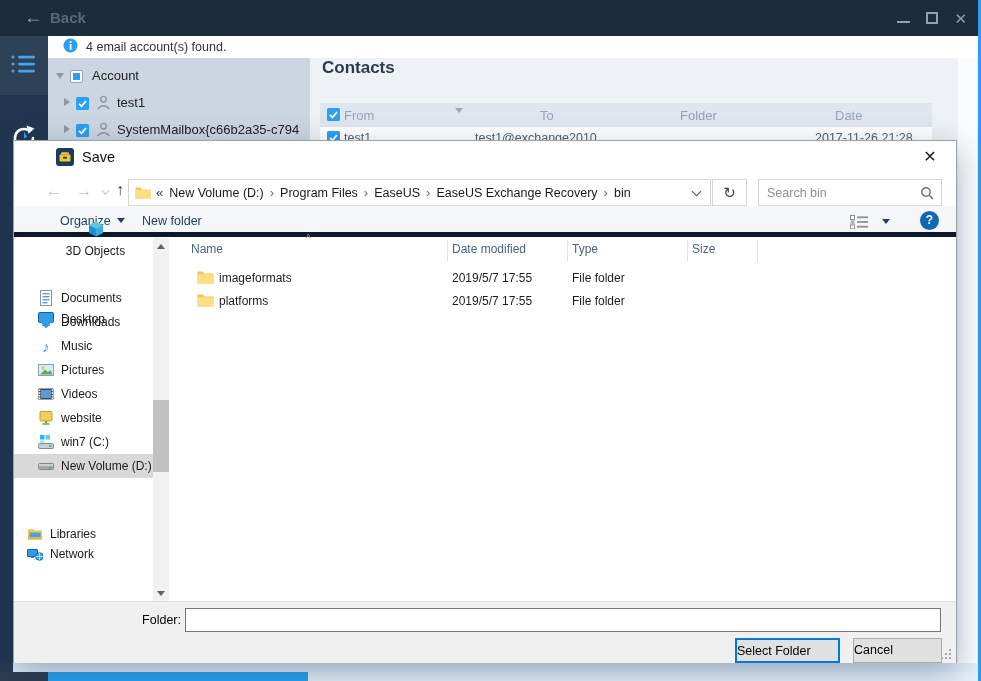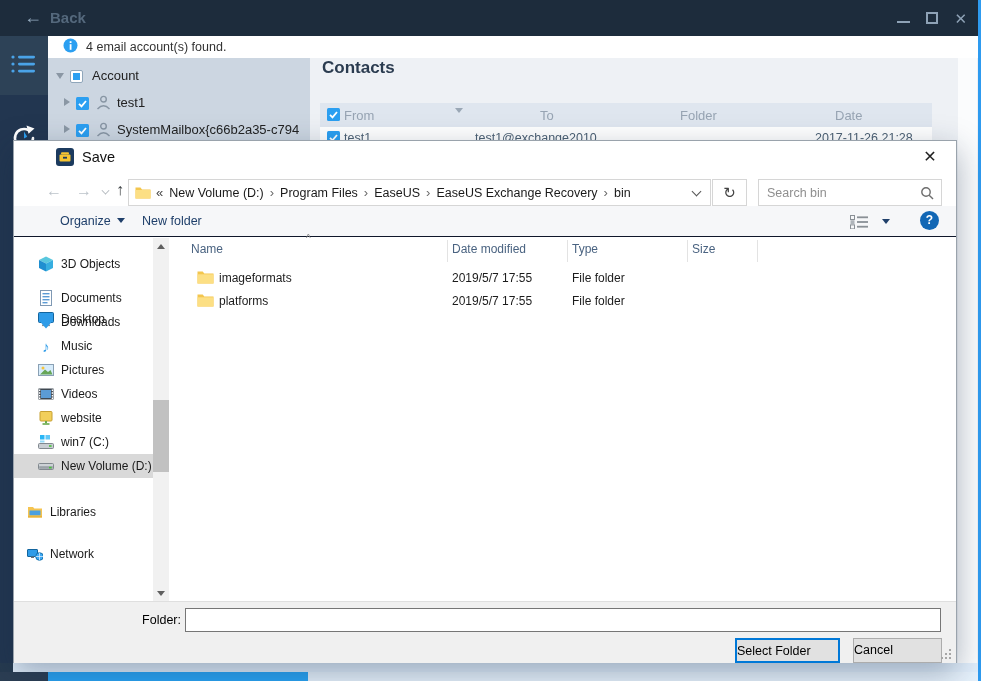--- a/index.html
+++ b/index.html
@@ -57,21 +57,21 @@
   .crumb-sep { font-size:13px; color:#6a6a6a; padding:0 6px; }
   .crumb-ovf { font-size:13px; color:#444; padding:0 6px 0 5px; }
   .chev { display:inline-block; width:7px; height:7px; border-right:1.5px solid #555; border-bottom:1.5px solid #555; transform:rotate(45deg); }
   .addr-chev { position:absolute; right:10px; top:8px; }
   .refresh { position:absolute; left:698px; top:38px; width:35px; height:27px; border:1px solid #d6d6d6; background:#fff; text-align:center; font-size:15px; color:#444; line-height:25px; }
   .searchbox { position:absolute; left:744px; top:38px; width:184px; height:27px; border:1px solid #d6d6d6; background:#fff; }
   .searchbox input { position:absolute; left:0; top:0; width:160px; height:25px; border:0; outline:none; padding-left:8px; font-size:12.5px; font-family:"Liberation Sans",sans-serif; color:#701a75; }
   .searchbox input::placeholder { color:#8f8f8f; }
   .search-ic { position:absolute; right:7px; top:6px; }
 
-  .toolbar { position:absolute; left:0; top:65px; width:942px; height:31px; background:#f6f7f9; border-bottom:1px solid #0f172a; }
+  .toolbar { position:absolute; left:0; top:65px; width:942px; height:31px; background:#f6f7f9; border-bottom:5px solid #0f172a; }
   .tb-item { position:absolute; top:8px; font-size:12.5px; color:#20406b; white-space:nowrap; }
   .tb-caret { display:inline-block; width:0; height:0; border-left:4px solid transparent; border-right:4px solid transparent; border-top:5px solid #20406b; margin-left:6px; vertical-align:2px; }
   .help-btn { position:absolute; left:906px; top:5px; width:19px; height:19px; border-radius:50%; background:#1267b5; color:#fff; font-weight:bold; font-size:12px; text-align:center; line-height:19px; }
 
   .place { position:absolute; left:0; width:139px; height:24px; display:flex; align-items:center; gap:7px; padding-left:24px; font-size:12px; color:#1a1a1a; white-space:nowrap; }
   .place.ind0 { padding-left:13px; }
   .place.sel { background:#d9d9d9; }
   .place .ic { width:16px; height:16px; flex:0 0 16px; display:inline-flex; align-items:center; justify-content:center; }
   .note { color:#2f9ce8; font-size:15px; }
 
@@ -292,21 +292,21 @@
           <rect x="0.5" y="9.9" width="4" height="4" fill="none" stroke="#8a9096"></rect>
           <rect x="7" y="1.4" width="11" height="1.8" fill="#8a9096"></rect>
           <rect x="7" y="6.1" width="11" height="1.8" fill="#8a9096"></rect>
           <rect x="7" y="10.8" width="11" height="1.8" fill="#8a9096"></rect>
         </svg>
     </span>
     <span class="tb-caret" style="position:absolute; left:862px; top:13px;"></span>
     <span class="help-btn">?</span>
   </div>
 
-  <div class="place" style="top:111px;">
+  <div class="place" style="top:80px;flex-direction:column;">
     <span class="ic">
         <svg width="16" height="16">
           <polygon points="8,0.5 15,4 8,7.5 1,4" fill="#59c7de"></polygon>
           <polygon points="1,4 8,7.5 8,15.5 1,12" fill="#1f8fd0"></polygon>
           <polygon points="15,4 8,7.5 8,15.5 15,12" fill="#36aee0"></polygon>
         </svg>
       </span>
     <span>3D Objects</span>
   </div>
   <div class="place" style="top:121px;margin-top:45px;">
@@ -395,21 +395,21 @@
   <div class="place sel" style="top:313px;">
     <span class="ic">
         <svg width="16" height="16">
           <rect x="0.5" y="5.5" width="15" height="6" rx="1" fill="#cdd2d6" stroke="#82898f"></rect>
           <rect x="1.2" y="8.2" width="13.6" height="2.6" fill="#9aa1a7"></rect>
           <rect x="11" y="8.8" width="2.6" height="1.6" fill="#46c437"></rect>
         </svg>
       </span>
     <span>New Volume (D:)</span>
   </div>
-  <div class="place ind0" style="top:359px;">
+  <div class="place ind0" style="top:381px;">
     <span class="ic">
         <svg width="16" height="16">
           <path d="M1 3 h5 l1.3 1.5 H15 v9 H1z" fill="#f5c451"></path>
           <rect x="2.5" y="6.5" width="11" height="4.8" fill="#4aa0e0"></rect>
           <rect x="1" y="11.8" width="14" height="1.7" fill="#e8b33c"></rect>
         </svg>
       </span>
     <span>Libraries</span>
   </div>
   <div class="place ind0" style="top:401px;">

